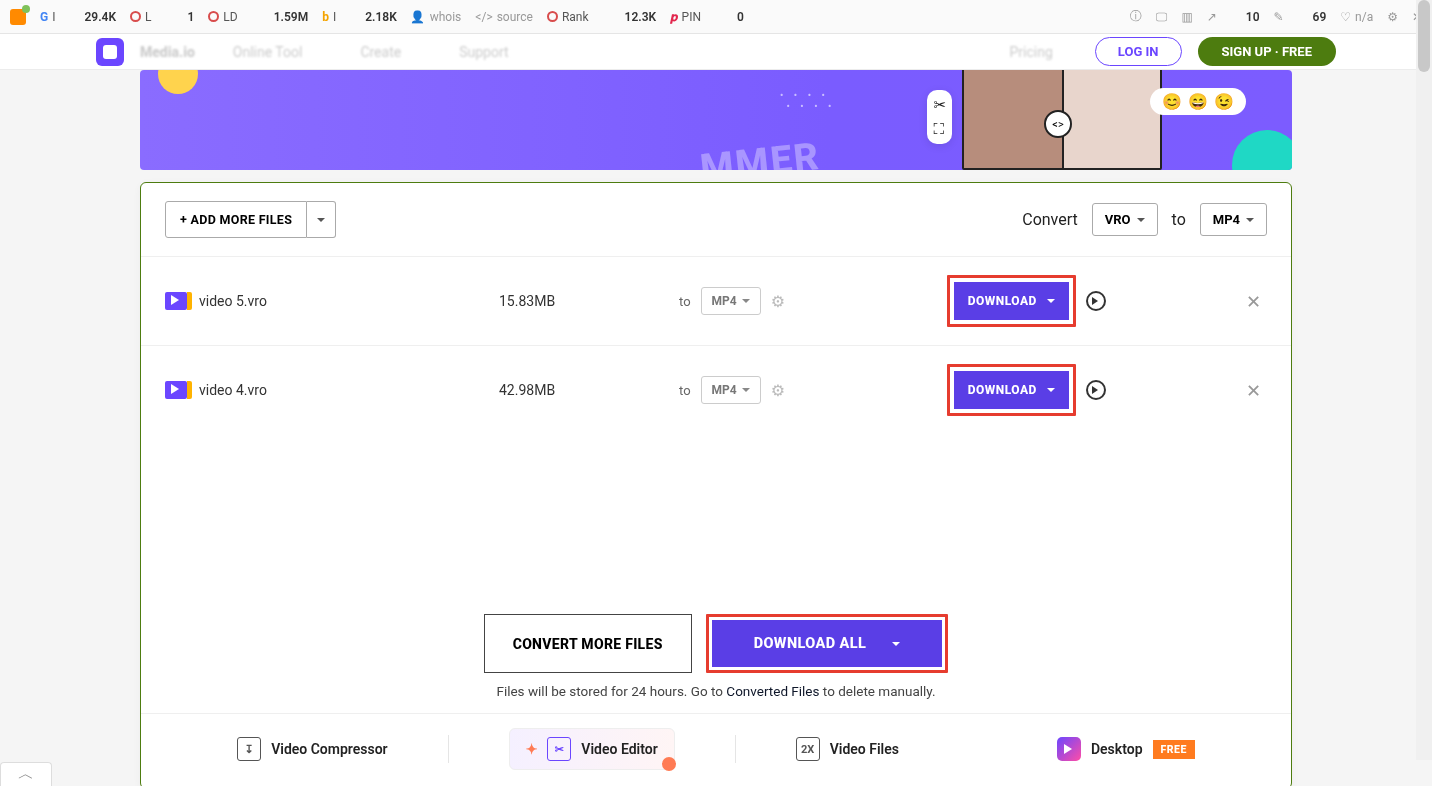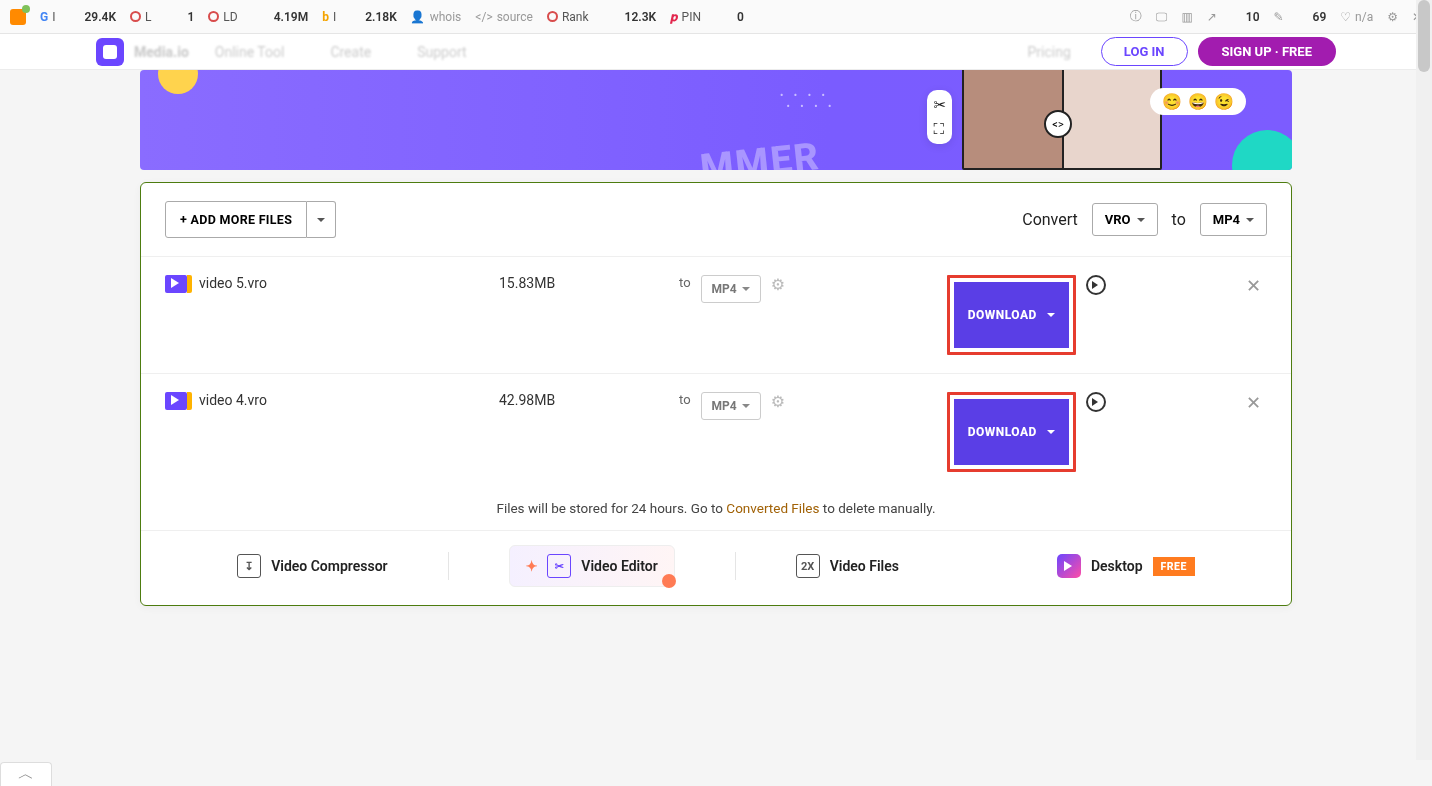--- a/index.html
+++ b/index.html
@@ -11,27 +11,27 @@
 .ext-item { display: inline-flex; align-items: center; gap: 4px; color: #555; }
 .ext-item .val { font-weight: 600; color: #333; margin-left: 25px; }
 .circ-red { width: 11px; height: 11px; border-radius: 50%; border: 2px solid #d84c4c; display: inline-block; }
 .sq-logo { width: 16px; height: 16px; background: #ff8a00; border-radius: 3px; position: relative; }
 .sq-logo::after { content: ""; position: absolute; width: 8px; height: 8px; background: #7fc15a; border-radius: 50%; top: -4px; right: -4px; }
 .g-ico { font-weight: 700; color: #4285f4; }
 .b-ico { font-weight: 700; color: #f4a400; }
 .p-ico { font-weight: 700; color: #e2264d; }
 .mono-ico { color: #999; }
 
-.topnav { height: 36px; background: #fff; display: flex; align-items: center; padding: 0 96px; color: #666; font-size: 14px; border-bottom: 1px solid #ececec; }
+.topnav { height: 36px; background: #fff; display: flex; align-items: center; padding: 0 96px; color: #666; font-size: 14px; border-bottom: 1px solid #ececec; gap: 6px; }
 .topnav .brand-logo { width: 28px; height: 28px; background: #6b46ff; border-radius: 6px; margin-right: 10px; display: flex; align-items: center; justify-content: center; }
 .topnav .brand-logo::after { content: ""; width: 14px; height: 14px; background: #fff; border-radius: 3px; }
 .topnav .fade-text { color: #ccc; filter: blur(1px); }
 .topnav .grow { flex: 1; }
 .topnav .login-btn { border: 1.5px solid #6b46ff; color: #6b46ff; padding: 6px 22px; border-radius: 18px; font-weight: 700; font-size: 13px; margin-right: 10px; filter: blur(0.6px); }
-.topnav .signup-btn { background: #a21caf; color: #fff; padding: 7px 24px; border-radius: 18px; font-weight: 700; font-size: 13px; filter: blur(0.6px); }
+.topnav .signup-btn { background: #4d7c0f; color: #fff; padding: 7px 24px; border-radius: 18px; font-weight: 700; font-size: 13px; filter: blur(0.6px); }
 
 .banner { margin: 0 140px; height: 100px; background: linear-gradient(90deg, #8a6cff 0%, #7a5cff 60%, #7c5cff 100%); border-radius: 4px; position: relative; overflow: hidden; display: flex; align-items: center; padding-left: 60px; }
 .banner .sun { position: absolute; left: 18px; top: -16px; width: 40px; height: 40px; background: #ffd34d; border-radius: 50%; }
 .banner .tag { color: #fff; font-size: 20px; font-weight: 600; line-height: 1.3; }
 .banner .tag .free { color: #0fe3b3; font-size: 26px; font-weight: 800; }
 .banner .star { position: absolute; color: #ffd34d; font-size: 20px; }
 .banner .photo { position: absolute; right: 130px; top: -20px; width: 200px; height: 120px; border: 2px solid #222; background: linear-gradient(90deg,#b78d7c 0 50%,#e8d5cc 50% 100%); border-radius: 2px; }
 .banner .photo::after { content: ""; position: absolute; left: 50%; top: 0; bottom: 0; width: 2px; background: #222; }
 .banner .slider-handle { position: absolute; right: 220px; top: 40px; width: 28px; height: 28px; background: #fff; border: 2px solid #222; border-radius: 50%; display: flex; align-items: center; justify-content: center; font-size: 11px; }
 .banner .emoji-bubble { position: absolute; right: 46px; top: 18px; background: #fff; border-radius: 18px; padding: 4px 12px; display: flex; gap: 6px; font-size: 16px; }
@@ -46,46 +46,46 @@
 .add-group { display: flex; }
 .add-btn { border: 1px solid #aaa; background: #fff; font-size: 12.5px; font-weight: 700; padding: 10px 14px; border-radius: 3px 0 0 3px; letter-spacing: .3px; }
 .add-more { border: 1px solid #aaa; border-left: none; background: #fff; padding: 10px 10px; border-radius: 0 3px 3px 0; }
 .add-more::after { content: ""; border: 4px solid transparent; border-top-color: #555; display: inline-block; transform: translateY(2px); }
 .spacer { flex: 1; }
 .conv-label { font-size: 16px; color: #222; margin-right: 14px; }
 .sel { border: 1px solid #aaa; background: #fff; padding: 8px 12px; border-radius: 3px; font-size: 13px; font-weight: 700; display: inline-flex; align-items: center; gap: 6px; }
 .sel .caret { border: 4px solid transparent; border-top-color: #555; transform: translateY(2px); }
 .to-label { margin: 0 14px; font-size: 16px; color: #222; }
 
-.file-row { display: flex; align-items: flex-start; padding: 18px 24px; border-top: 1px solid #efefef; }
+.file-row { display: flex; align-items: center; padding: 18px 24px; border-top: 1px solid #efefef; }
 .file-ico { width: 22px; height: 18px; background: #6b46ff; border-radius: 2px; position: relative; margin-right: 12px; }
 .file-ico::before { content: ""; position: absolute; left: 6px; top: 3px; border: 5px solid transparent; border-left: 8px solid #fff; }
 .file-ico::after { content: ""; position: absolute; right: -5px; top: 0; width: 5px; height: 18px; background: #ffb300; border-radius: 0 2px 2px 0; }
 .fname { font-size: 14px; color: #333; flex: 0 0 300px; }
 .fsize { font-size: 14px; color: #333; flex: 0 0 180px; }
 .to-sm { font-size: 13px; color: #666; margin-right: 10px; }
 .fmt-sel { border: 1px solid #ccc; background: #fff; padding: 6px 10px; border-radius: 3px; font-size: 12px; font-weight: 700; color: #777; display: inline-flex; align-items: center; gap: 5px; }
 .fmt-sel .caret { border: 4px solid transparent; border-top-color: #888; transform: translateY(2px); }
 .gear { margin-left: 10px; color: #bbb; font-size: 16px; }
 .row-spacer { flex: 1; }
 .dl-wrap { border: 3px solid #e63c2f; padding: 4px; border-radius: 1px; display: inline-flex; }
-.dl-btn { background: #5a3ee6; color: #fff; font-size: 12px; font-weight: 800; letter-spacing: .5px; padding: 26px 14px; display: inline-flex; align-items: center; gap: 10px; border: none; }
+.dl-btn { background: #5a3ee6; color: #fff; font-size: 12px; font-weight: 800; letter-spacing: .5px; padding: 12px 14px; display: inline-flex; align-items: center; gap: 10px; border: none; }
 .dl-btn .caret { border: 4px solid transparent; border-top-color: #fff; transform: translateY(2px); }
 .play-circ { width: 20px; height: 20px; border: 2px solid #333; border-radius: 50%; margin-left: 10px; display: inline-flex; align-items: center; justify-content: center; }
 .play-circ::after { content: ""; border: 4px solid transparent; border-left: 6px solid #333; transform: translateX(1px); }
 .x-btn { margin-left: auto; margin-right: 6px; color: #999; font-size: 18px; font-weight: 300; padding-left: 140px; }
 
 .bottom-actions { display: flex; justify-content: center; gap: 14px; margin-top: 180px; padding: 0 24px; }
 .cmf-btn { border: 1px solid #444; background: #fff; font-size: 14px; font-weight: 800; padding: 16px 28px; letter-spacing: .3px; }
 .dla-wrap { border: 3px solid #e63c2f; padding: 3px; border-radius: 1px; }
 .dla-btn { background: #5a3ee6; color: #fff; font-size: 14.5px; font-weight: 800; letter-spacing: .4px; padding: 15px 42px; display: inline-flex; align-items: center; gap: 26px; border: none; }
 .dla-btn .caret { border: 4px solid transparent; border-top-color: #fff; transform: translateY(2px); }
 
 .note { text-align: center; font-size: 13.5px; color: #444; margin: 10px 0 14px; }
-.note a { color: #a16207; text-decoration: none; }
+.note a { color: #0f172a; text-decoration: none; }
 
 .promo-row { display: flex; justify-content: center; align-items: center; gap: 60px; padding: 14px 0 18px; border-top: 1px solid #efefef; font-size: 14px; }
 .promo { display: inline-flex; align-items: center; gap: 10px; font-weight: 600; color: #222; }
 .promo .pico { width: 24px; height: 24px; display: inline-flex; align-items: center; justify-content: center; color: #555; border: 1px solid #555; border-radius: 3px; font-size: 11px; font-weight: 700; }
 .promo.editor { background: linear-gradient(90deg,#f5f0ff,#fff5f5); padding: 8px 16px; border-radius: 6px; border: 1px solid #eee; position: relative; }
 .promo.editor::after { content: ""; width: 14px; height: 14px; background: #ff7b54; border-radius: 50%; position: absolute; right: -2px; bottom: -2px; }
 .promo .sparkle { color: #ff7b54; font-size: 14px; }
 .promo .desk-ico { width: 24px; height: 24px; background: linear-gradient(135deg,#6b46ff,#ff4da6); border-radius: 5px; display: inline-flex; align-items: center; justify-content: center; }
 .promo .desk-ico::after { content: ""; border: 5px solid transparent; border-left: 8px solid #fff; transform: translateX(2px); }
 .free-badge { background: #ff7b1f; color: #fff; font-size: 10.5px; font-weight: 800; padding: 3px 8px; border-radius: 0; letter-spacing: .5px; }
@@ -99,21 +99,21 @@
 .divider-v { width: 1px; height: 28px; background: #e5e5e5; }
 </style>
 </head>
 <body>
 
 <div class="ext-toolbar">
   <div class="left">
     <span class="sq-logo"></span>
     <span class="ext-item"><span class="g-ico">G</span> I<span class="val">29.4K</span></span>
     <span class="ext-item"><span class="circ-red"></span> <span>L</span>&nbsp;<span class="val">1</span></span>
-    <span class="ext-item"><span class="circ-red"></span> <span>LD</span>&nbsp;<span class="val">4.19M</span></span>
+    <span class="ext-item"><span class="circ-red"></span> <span>LD</span>&nbsp;<span class="val">1.59M</span></span>
     <span class="ext-item"><span class="b-ico">b</span> I<span class="val">2.18K</span></span>
     <span class="ext-item mono-ico">👤 <span>whois</span></span>
     <span class="ext-item mono-ico">&lt;/&gt; <span>source</span></span>
     <span class="ext-item"><span class="circ-red"></span> <span>Rank</span>&nbsp;<span class="val">12.3K</span></span>
     <span class="ext-item"><span class="p-ico">𝒑</span> <span>PIN</span>&nbsp;<span class="val">0</span></span>
   </div>
   <div class="right">
     <span class="mono-ico">ⓘ</span>
     <span class="mono-ico">🖵</span>
     <span class="mono-ico">▥</span>
@@ -214,20 +214,29 @@
     <span class="dl-wrap">
       <button class="dl-btn">
           <span>DOWNLOAD</span>
           <span class="caret"></span>
         </button>
     </span>
     <span class="play-circ"></span>
     <span class="x-btn">✕</span>
   </div>
 
+  <div class="bottom-actions">
+    <button class="cmf-btn">CONVERT MORE FILES</button>
+    <span class="dla-wrap">
+      <button class="dla-btn">
+          <span>DOWNLOAD ALL</span>
+          <span class="caret"></span>
+        </button>
+    </span>
+  </div>
 
   <div class="note">
     <span>Files will be stored for 24 hours. Go to </span><a href="#">Converted Files</a><span> to delete manually.</span>
   </div>
 
   <div class="promo-row">
     <span class="promo">
       <span class="pico">↧</span>
       <span>Video Compressor</span>
     </span>

